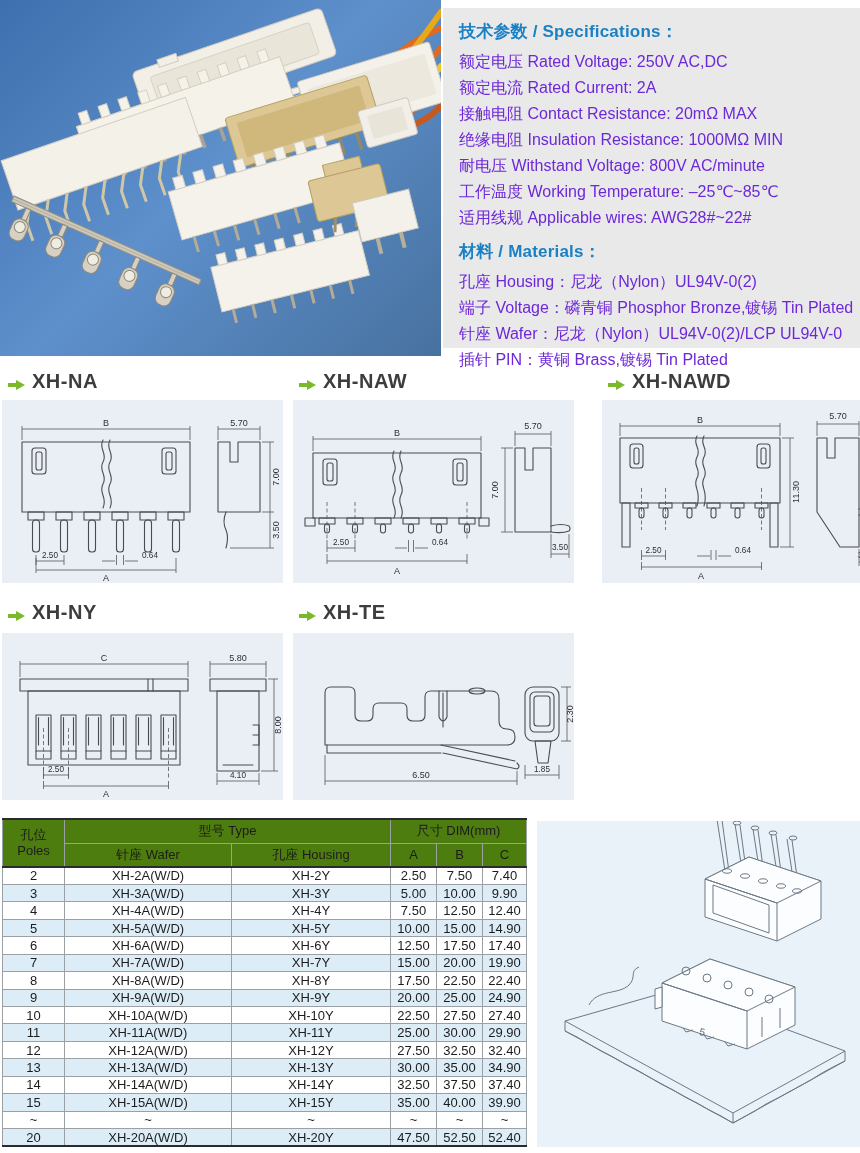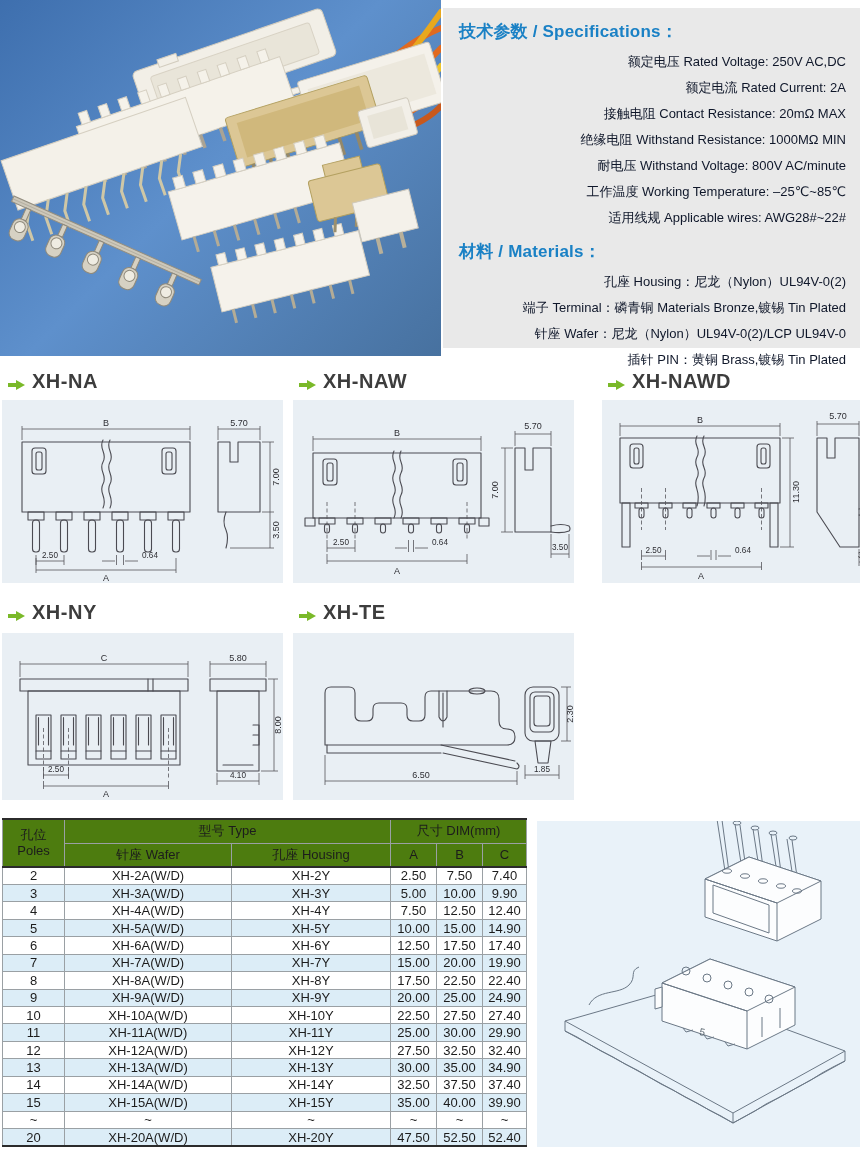--- a/index.html
+++ b/index.html
@@ -6,21 +6,21 @@
   body { background:#ffffff; font-family:"Liberation Sans","DejaVu Sans",sans-serif; }
   .page { position:relative; width:860px; height:1153px; background:#fff; overflow:hidden; }
 
   
   .top-row { display:flex; }
   .photo { width:441px; height:356px; background:linear-gradient(135deg,#3e6fae 0%,#5e90cc 48%,#47719f 100%); flex:none; }
   .photo svg { display:block; width:100%; height:100%; }
   .spec-panel { flex:1; margin:8px 0 0 2px; height:340px; background:#e9e9e9; padding:10px 14px 8px 16px; }
   .spec-heading { color:#1a81c5; font-size:17px; font-weight:bold; margin:2px 0 6px 0; letter-spacing:.2px; }
   .spec-heading.mat { margin-top:9px; }
-  .spec-line { font-size:13px; color:#0f172a; line-height:26px; white-space:nowrap;text-align:right; }
+  .spec-line { font-size:16px; color:#6d28d9; line-height:26px; white-space:nowrap; }
 
   
   .dg-area { padding-left:2px; }
   .dg-row { display:flex; }
   .dg-col { flex:none; }
   .w1 { width:281px; }
   .w3 { width:268px; }
   .g1 { margin-left:10px; }
   .g2 { margin-left:28px; }
   .sec-head { height:44px; display:flex; align-items:flex-end; padding:0 0 7px 6px; }
@@ -244,35 +244,35 @@
     <div class="spec-panel">
       <div class="spec-heading">技术参数 / Specifications：</div>
       <div>
 
           <div class="spec-line">额定电压 Rated Voltage: 250V AC,DC</div>
 
           <div class="spec-line">额定电流 Rated Current: 2A</div>
 
           <div class="spec-line">接触电阻 Contact Resistance: 20mΩ MAX</div>
 
-          <div class="spec-line">绝缘电阻 Withstand Resistance: 1000MΩ MIN</div>
+          <div class="spec-line">绝缘电阻 Insulation Resistance: 1000MΩ MIN</div>
 
           <div class="spec-line">耐电压 Withstand Voltage: 800V AC/minute</div>
 
           <div class="spec-line">工作温度 Working Temperature: –25℃~85℃</div>
 
           <div class="spec-line">适用线规 Applicable wires: AWG28#~22#</div>
 
       </div>
       <div class="spec-heading mat">材料 / Materials：</div>
       <div>
 
           <div class="spec-line">孔座 Housing：尼龙（Nylon）UL94V-0(2)</div>
 
-          <div class="spec-line">端子 Terminal：磷青铜 Materials Bronze,镀锡 Tin Plated</div>
+          <div class="spec-line">端子 Voltage：磷青铜 Phosphor Bronze,镀锡 Tin Plated</div>
 
           <div class="spec-line">针座 Wafer：尼龙（Nylon）UL94V-0(2)/LCP UL94V-0</div>
 
           <div class="spec-line">插针 PIN：黄铜 Brass,镀锡 Tin Plated</div>
 
       </div>
     </div>
   </div>
 
   <div class="dg-area">

